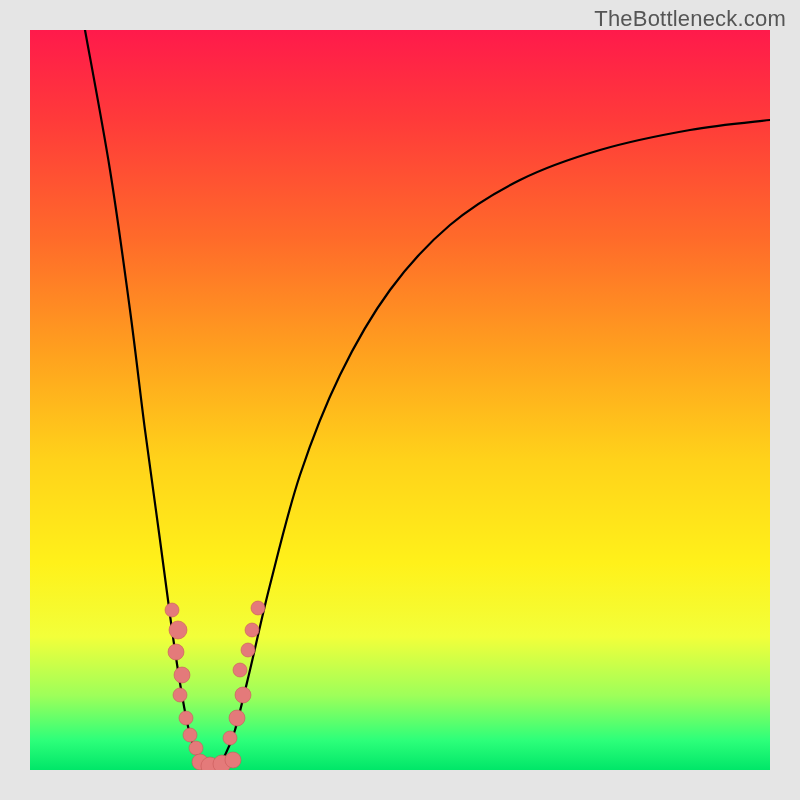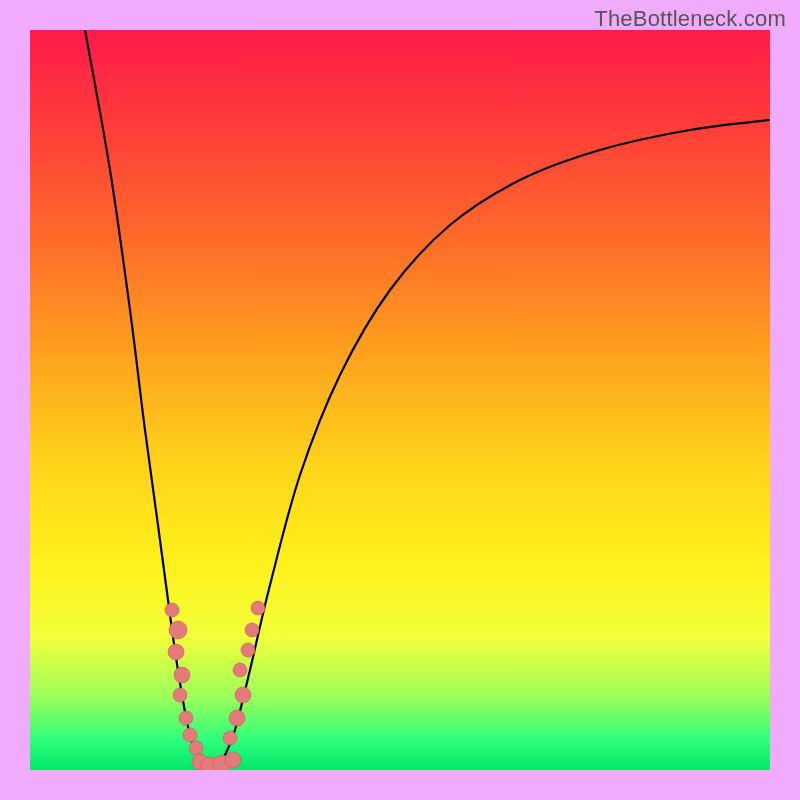--- a/index.html
+++ b/index.html
@@ -7,21 +7,21 @@
     width: 800px;
     height: 800px;
     overflow: hidden;
     background: #000;
     position: relative;
     font-family: Arial, Helvetica, sans-serif;
   }
   .frame {
     position: absolute;
     inset: 0;
-    background: #f0abfc;
+    background: #e5e5e5;
   }
   .plot-area {
     position: absolute;
     left: 30px;
     top: 30px;
     width: 740px;
     height: 740px;
     background: linear-gradient(
       to bottom,
       #ff1a4b 0%,

